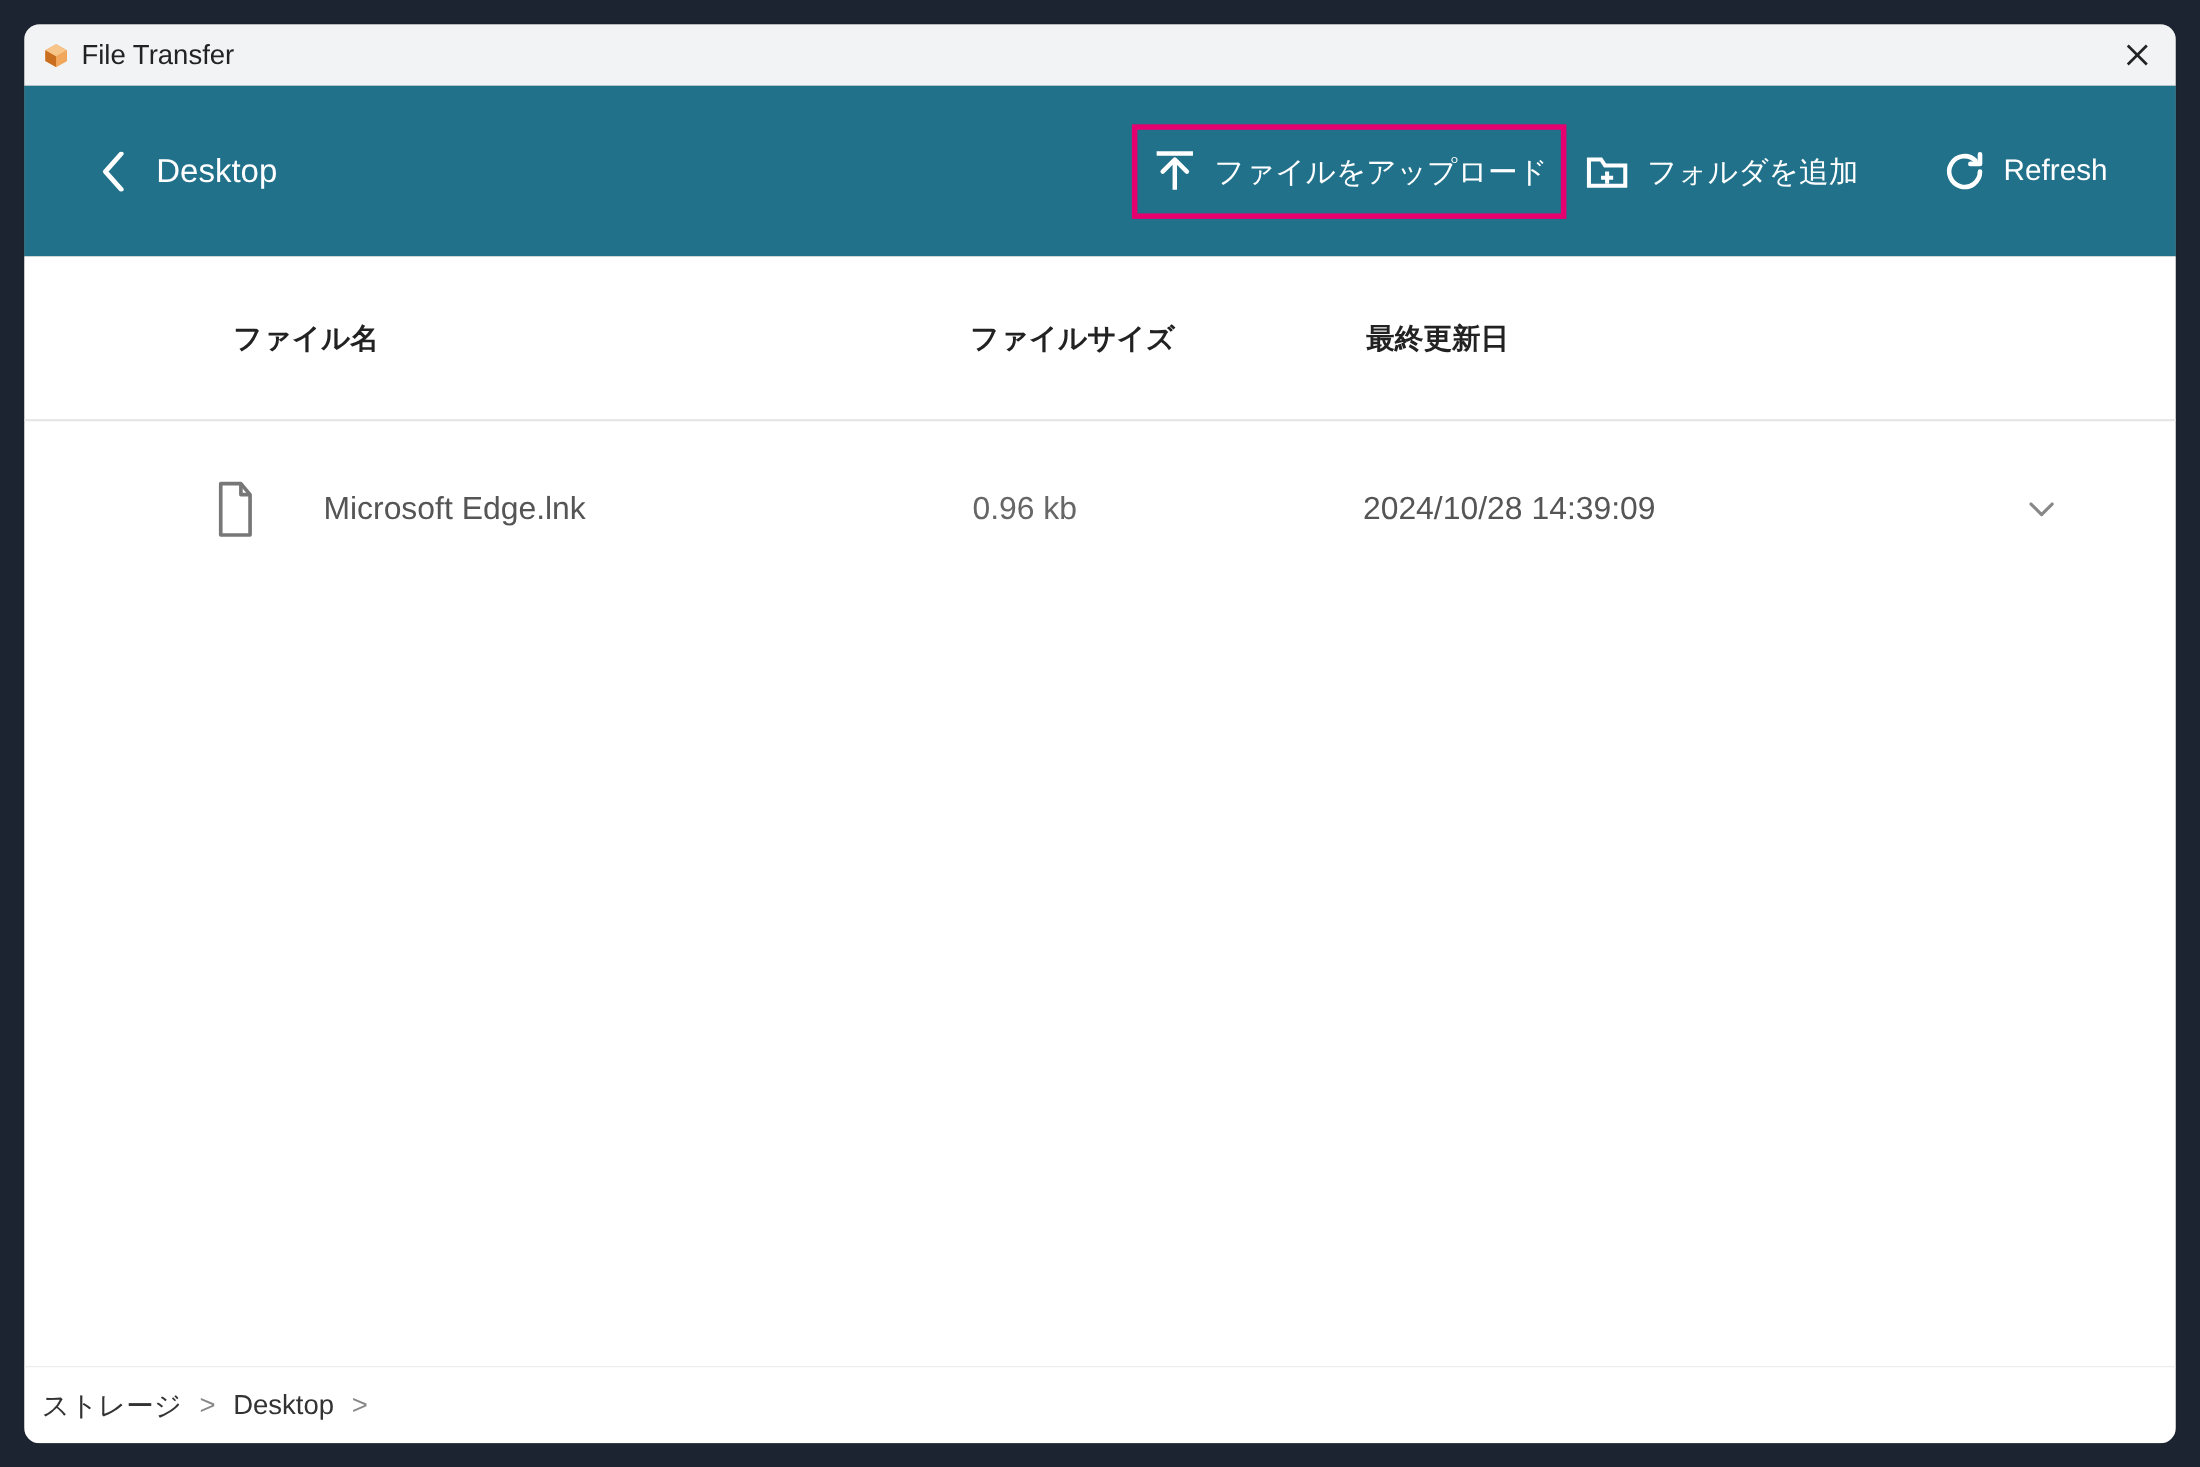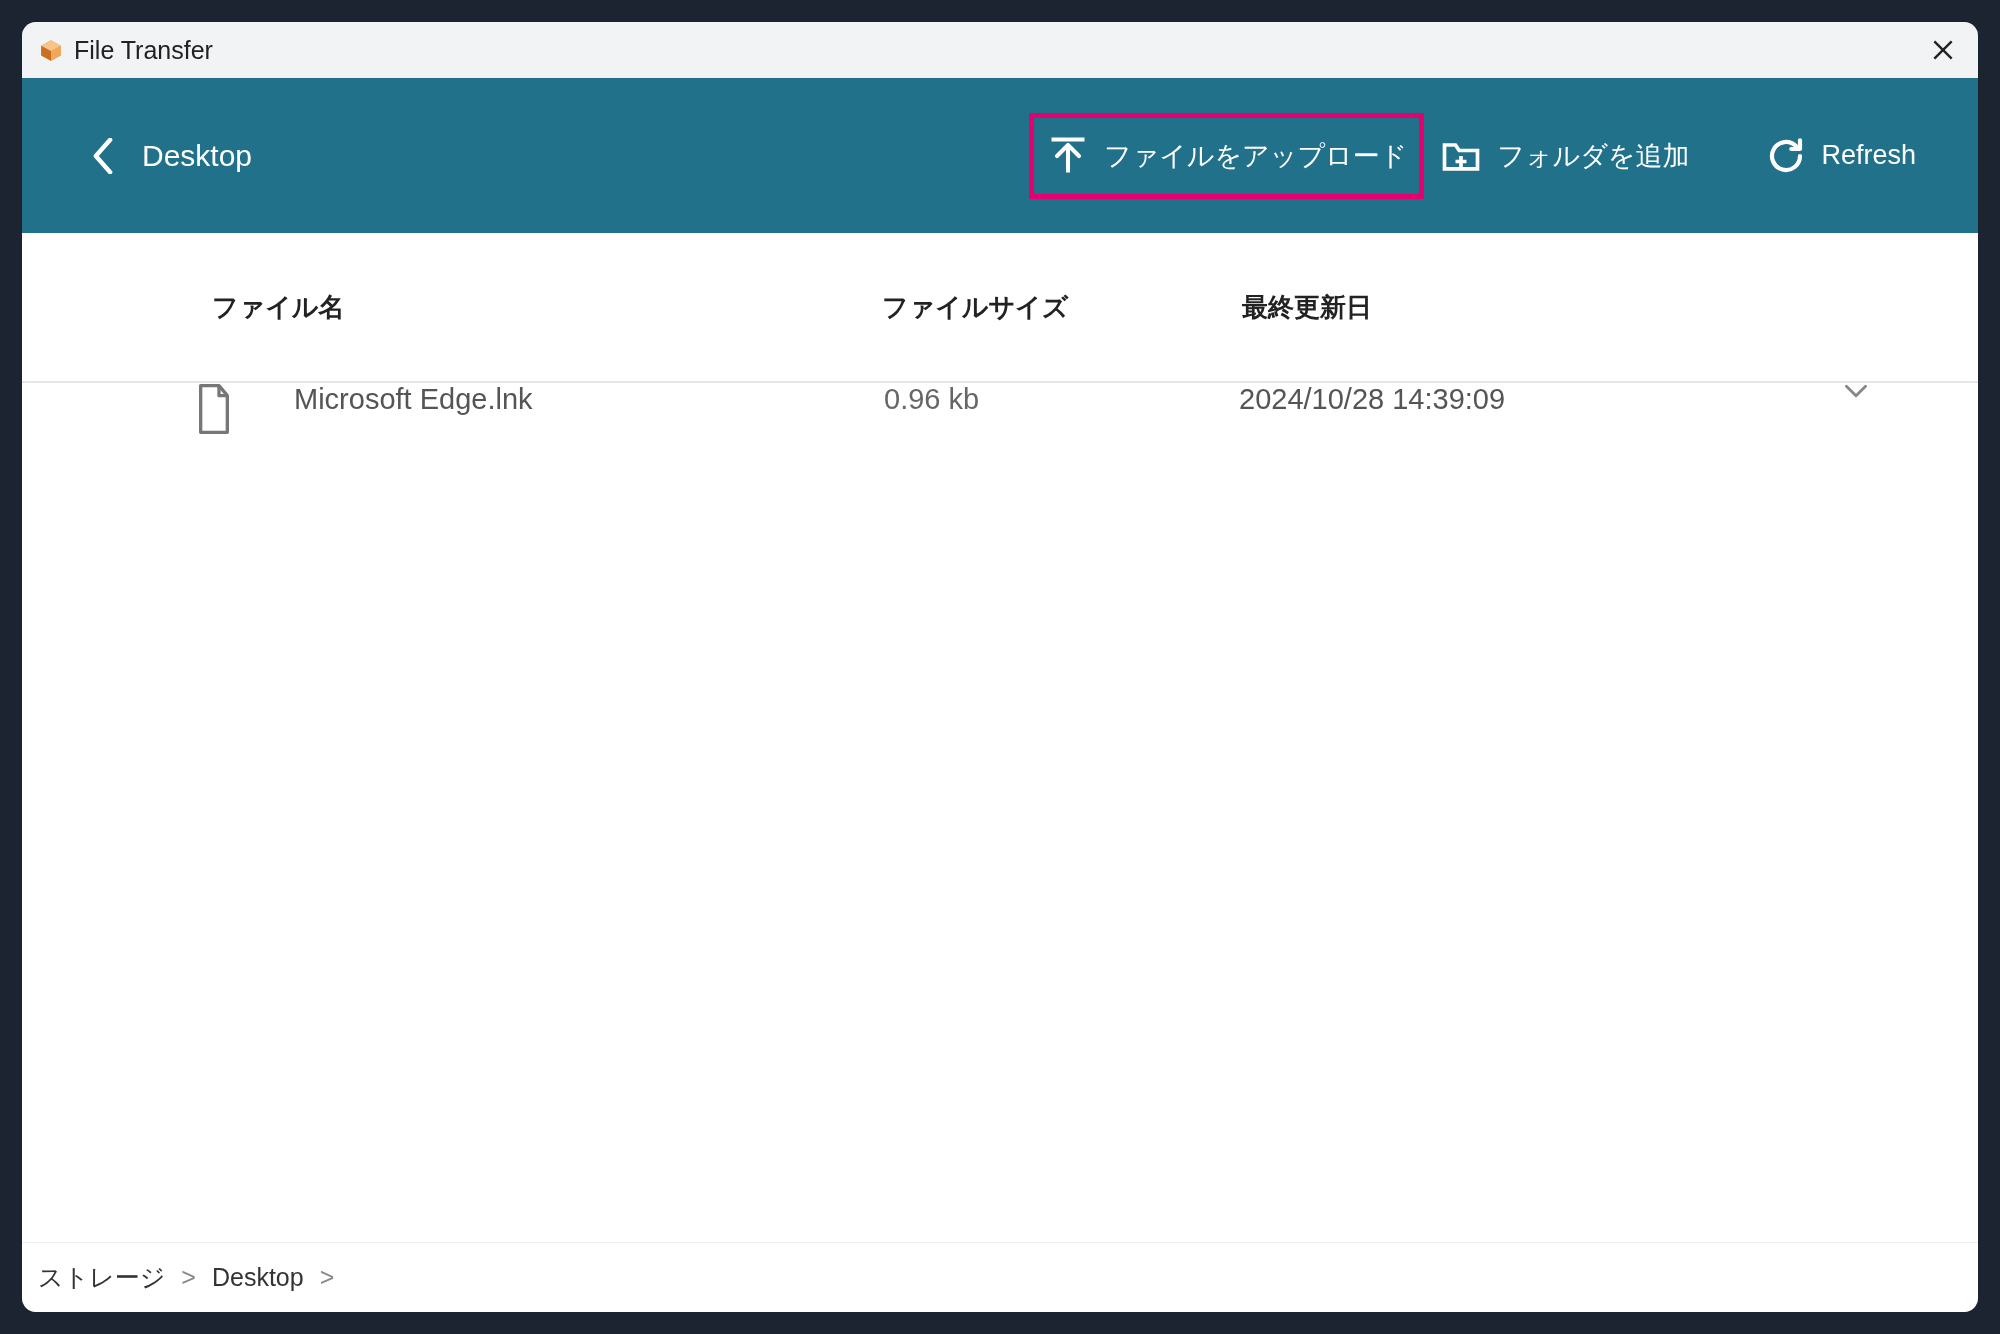--- a/index.html
+++ b/index.html
@@ -98,21 +98,21 @@
     font-size: 26px;
     font-weight: 700;
     color: #222;
   }
   .col-name { width: 670px; }
   .col-size { width: 360px; }
   .col-date { width: 420px; }
 
   .file-row {
     display: flex;
-    align-items: flex-start;
+    align-items: center;
     height: 160px;
     padding-left: 172px;
     color: #555;
     font-size: 29px;
   }
   .file-row .icon-cell {
     width: 100px;
     display: flex;
     align-items: center;
   }

